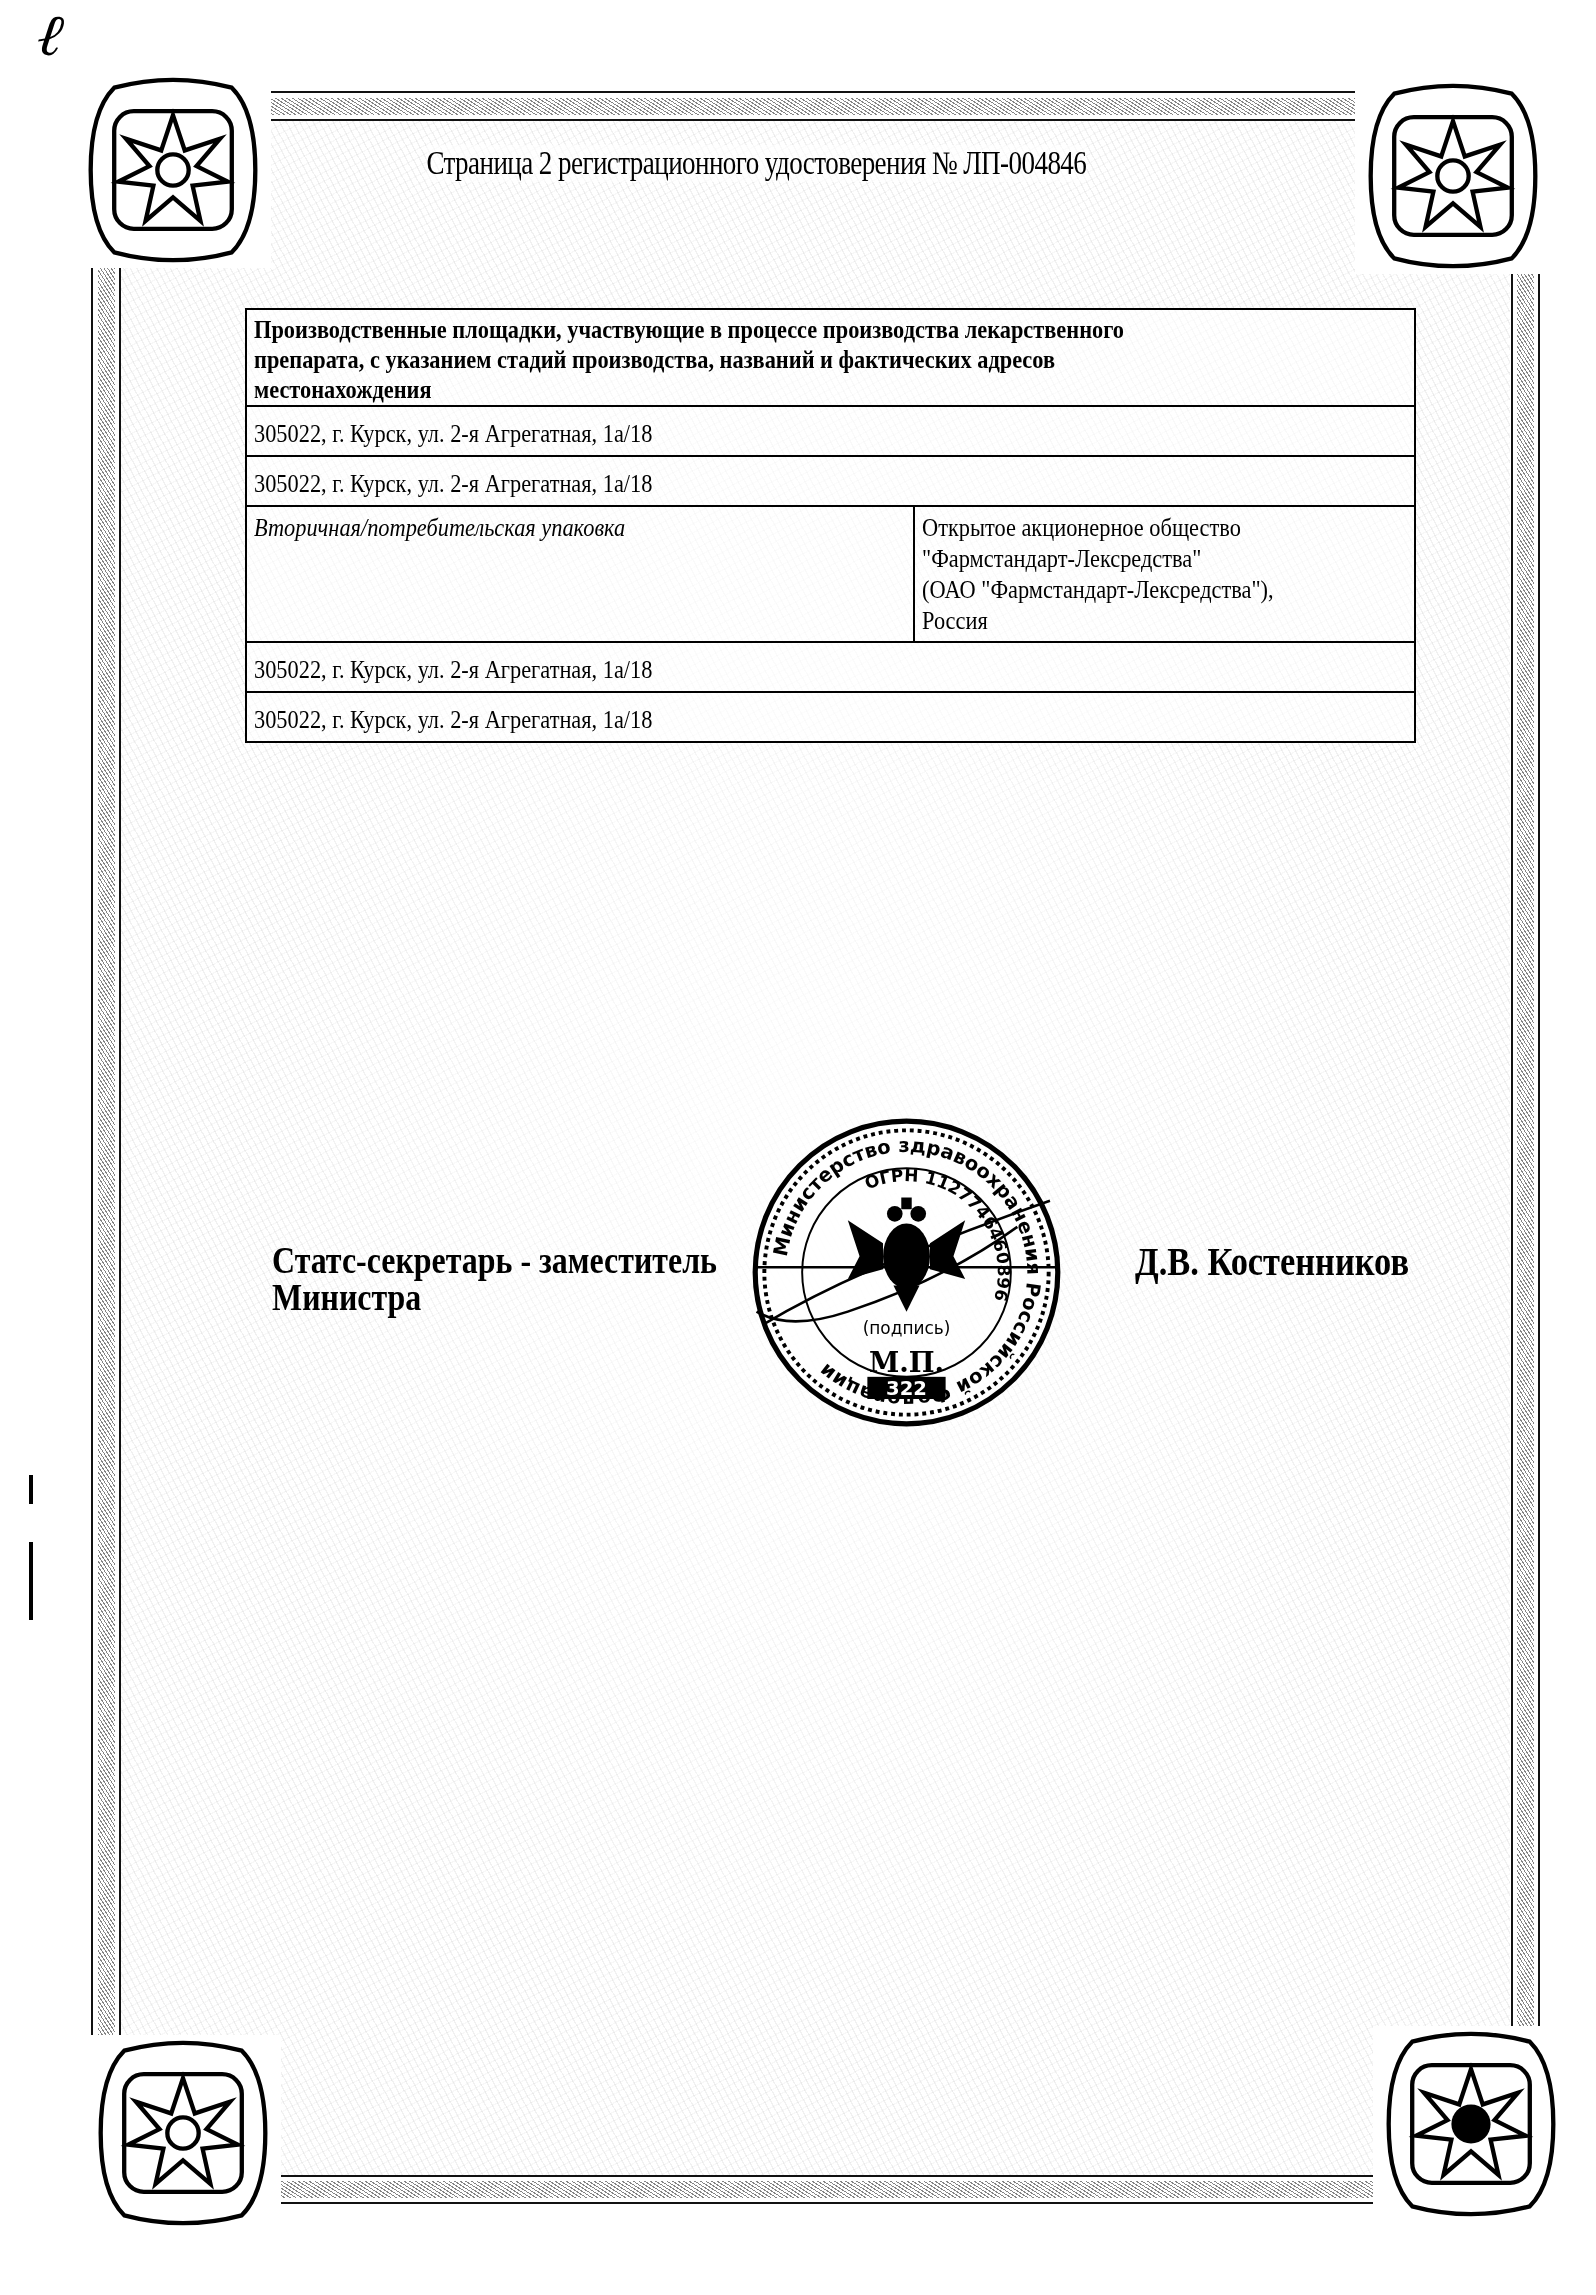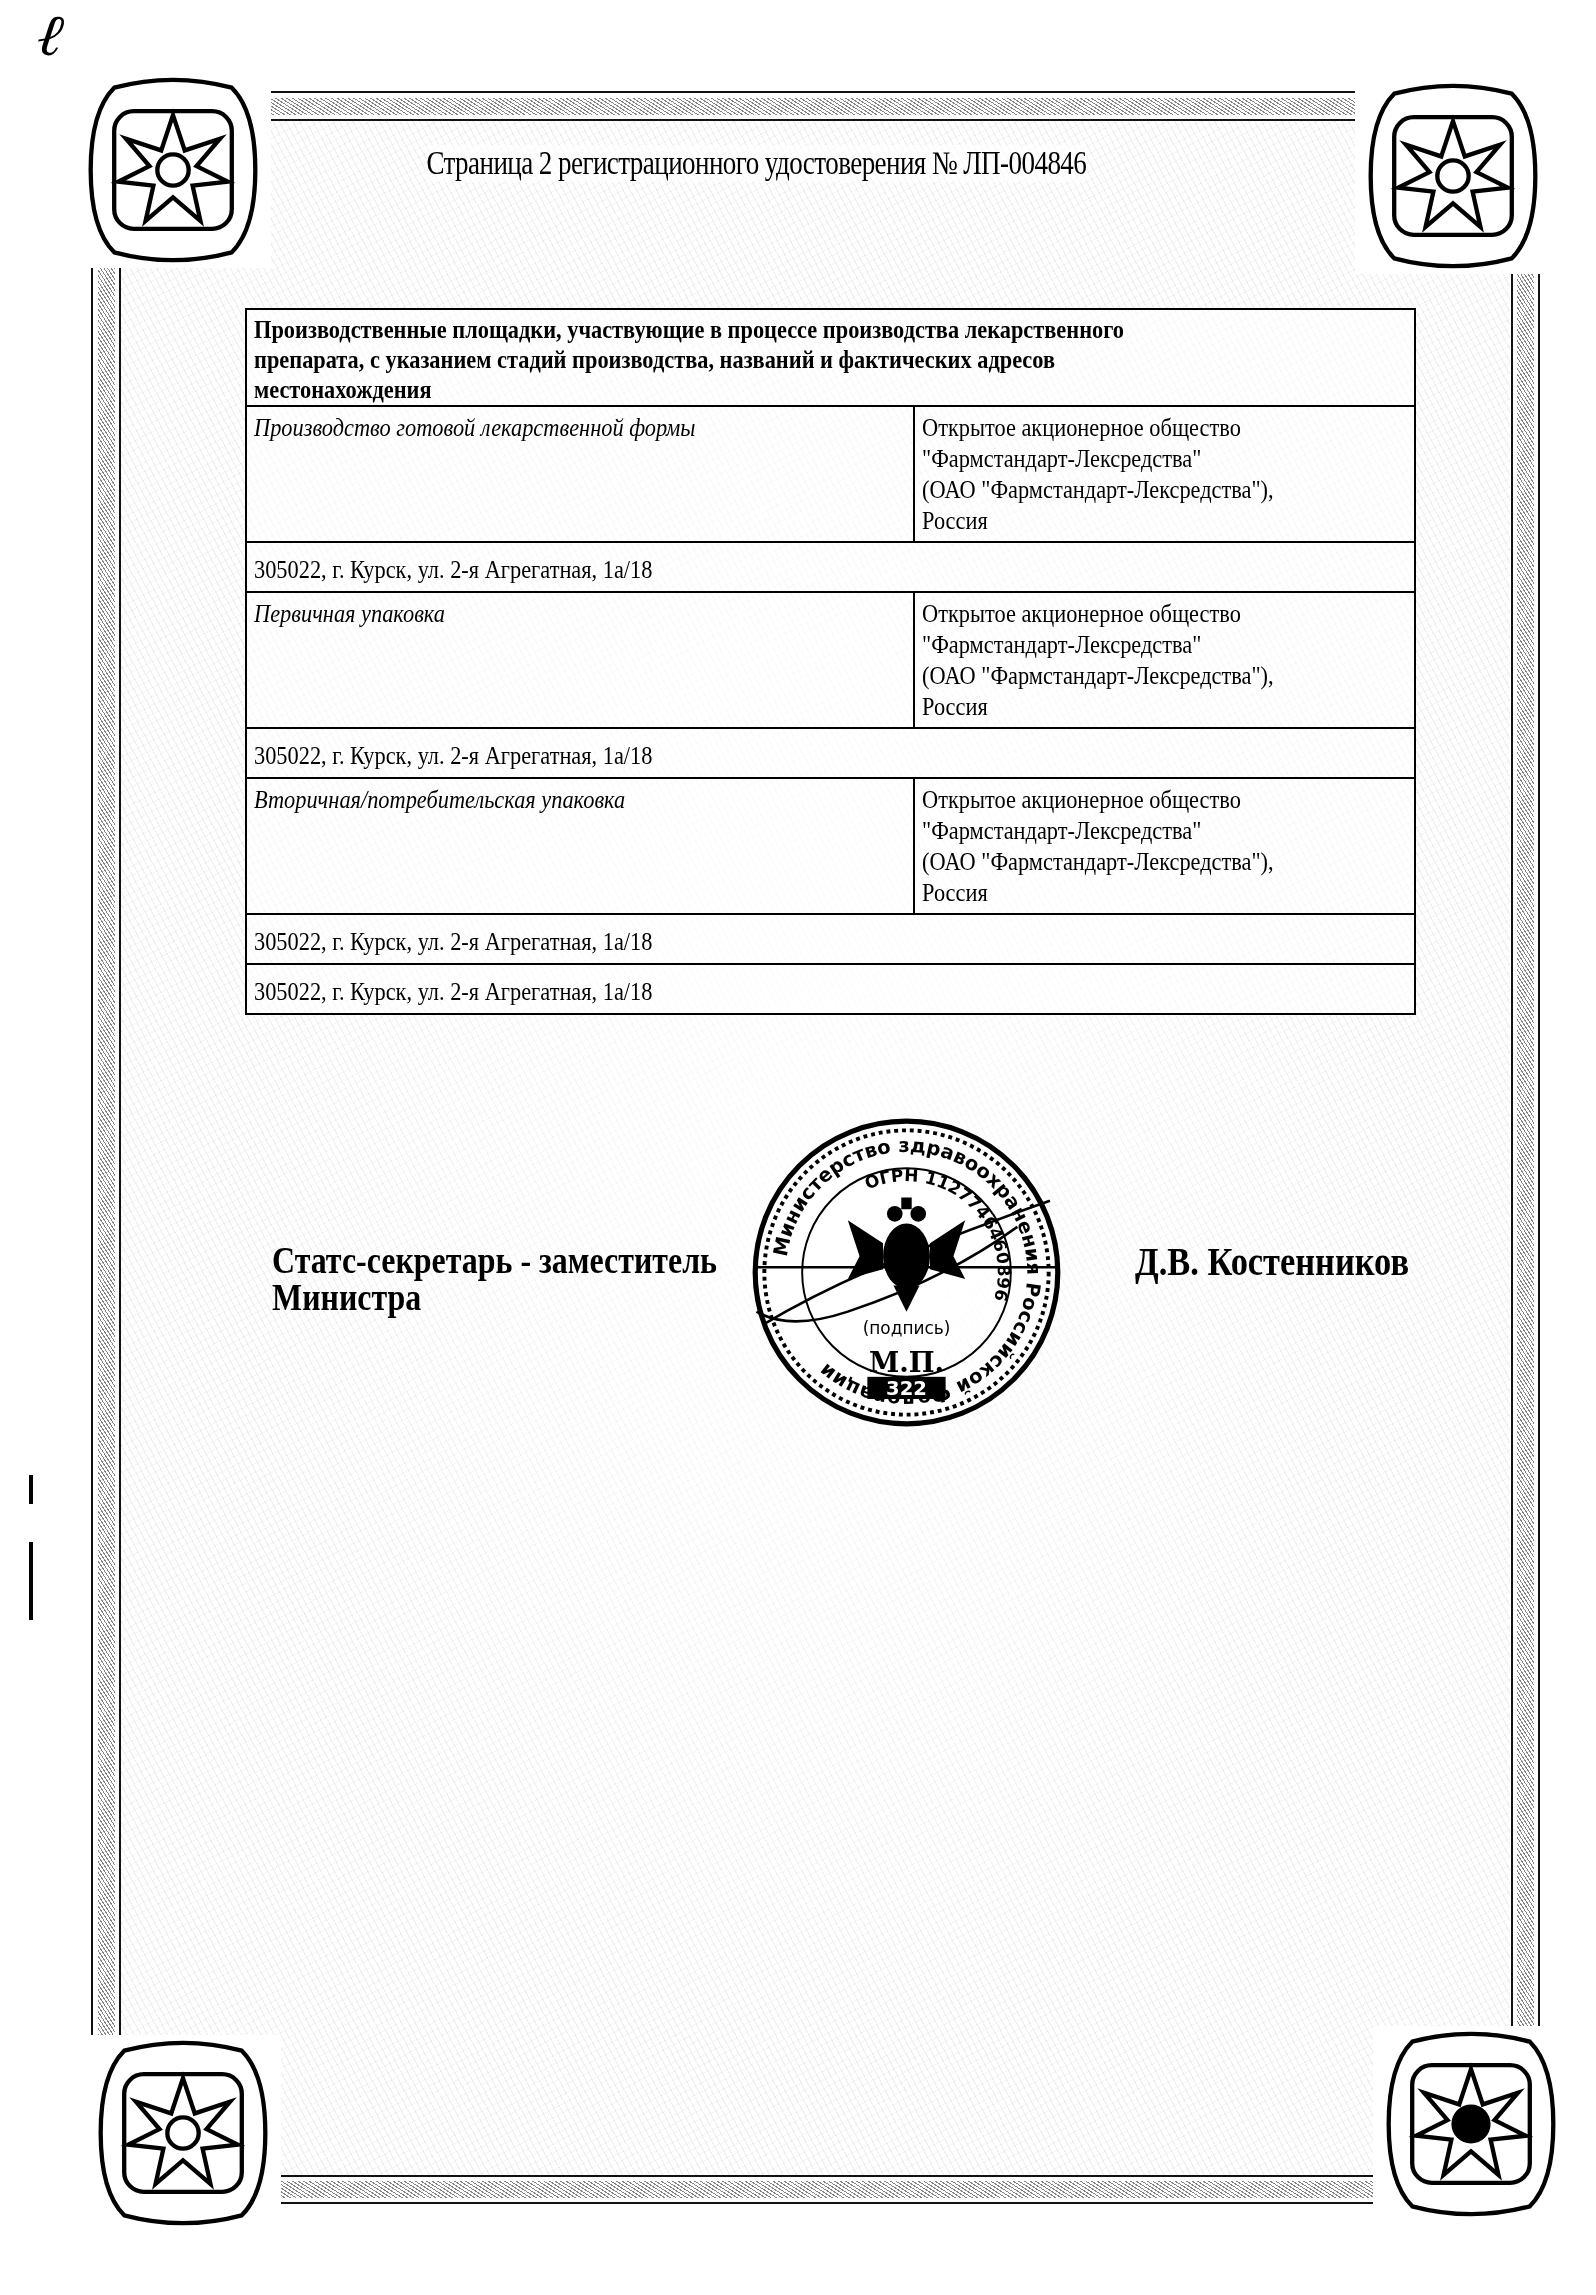--- a/index.html
+++ b/index.html
@@ -114,41 +114,23 @@
   <tbody>
       <tr>
     <td class="header" colspan="2">
       <span class="cond">Производственные площадки, участвующие в процессе производства лекарственного</span><br>
       <span class="cond">препарата, с указанием стадий производства, названий и фактических адресов</span><br>
       <span class="cond">местонахождения</span>
     </td>
   </tr>
 
   <tr>
-    <td class="stage"><span class="cond">Производство готовой лекарственной формы</span></td>
-    <td class="org">
-      <span class="cond">Открытое акционерное общество</span><br>
-      <span class="cond">"Фармстандарт-Лексредства"</span><br>
-      <span class="cond">(ОАО "Фармстандарт-Лексредства"),</span><br>
-      <span class="cond">Россия</span>
-    </td>
-  </tr>
-  <tr>
     <td class="addr" colspan="2"><span class="cond">305022, г. Курск, ул. 2-я Агрегатная, 1а/18</span></td>
   </tr>
 
-  <tr>
-    <td class="stage"><span class="cond">Первичная упаковка</span></td>
-    <td class="org">
-      <span class="cond">Открытое акционерное общество</span><br>
-      <span class="cond">"Фармстандарт-Лексредства"</span><br>
-      <span class="cond">(ОАО "Фармстандарт-Лексредства"),</span><br>
-      <span class="cond">Россия</span>
-    </td>
-  </tr>
   <tr>
     <td class="addr" colspan="2"><span class="cond">305022, г. Курск, ул. 2-я Агрегатная, 1а/18</span></td>
   </tr>
 
   <tr>
     <td class="stage"><span class="cond">Вторичная/потребительская упаковка</span></td>
     <td class="org">
       <span class="cond">Открытое акционерное общество</span><br>
       <span class="cond">"Фармстандарт-Лексредства"</span><br>
       <span class="cond">(ОАО "Фармстандарт-Лексредства"),</span><br>

